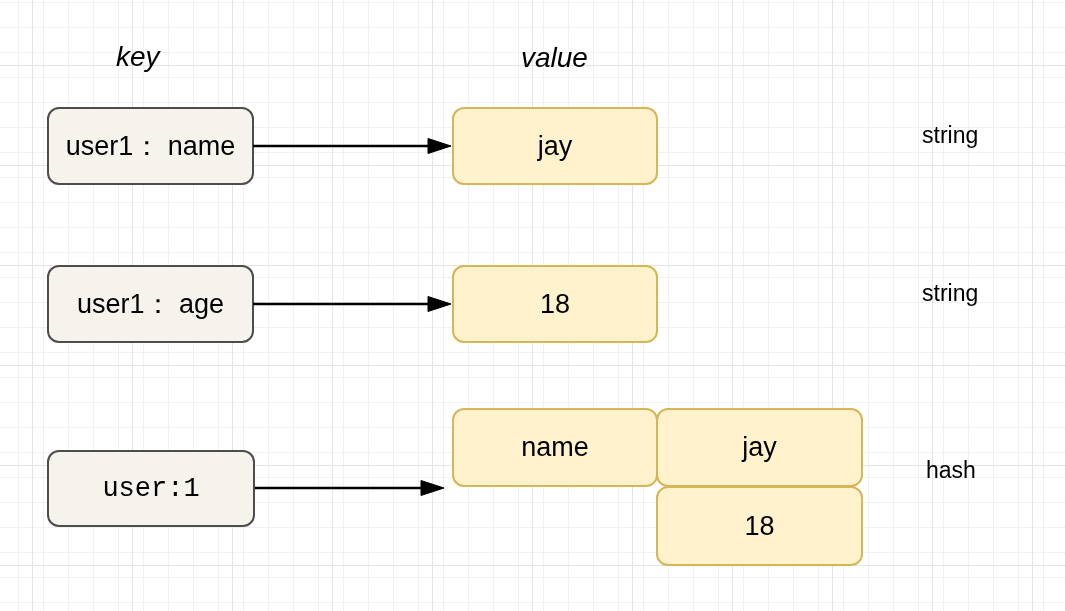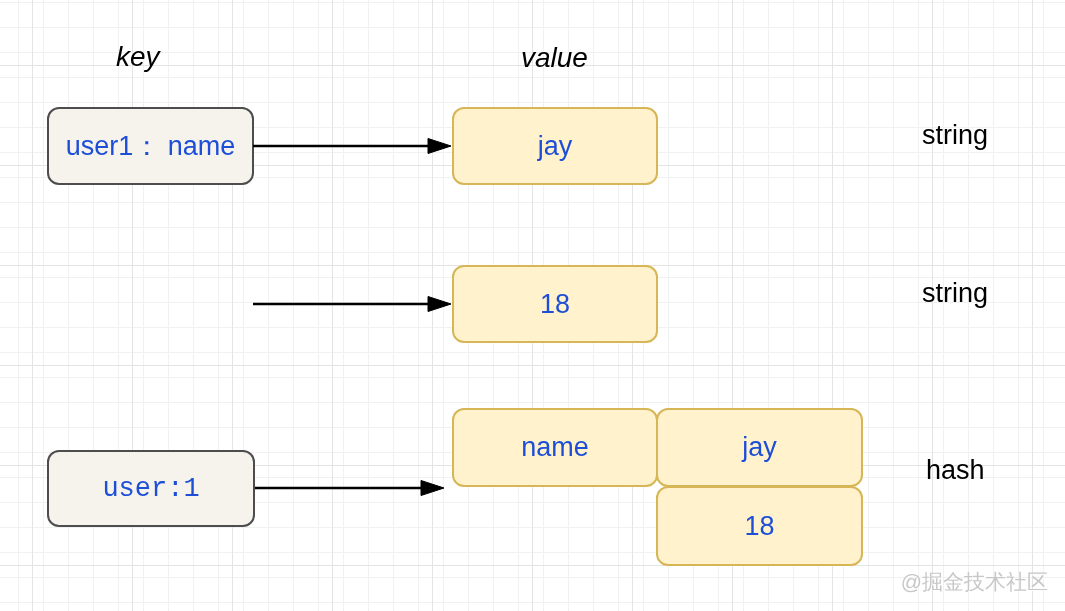--- a/index.html
+++ b/index.html
@@ -24,34 +24,34 @@
   .hdr {
     position: absolute;
     font-size: 28px;
     line-height: 30px;
     color: #000;
     white-space: nowrap;
     font-style: italic;
   }
   .type-label {
     position: absolute;
-    font-size: 27px;
+    font-size: 23px;
     line-height: 32px;
     color: #000;
     white-space: nowrap;
   }
   .box {
     position: absolute;
     display: flex;
     align-items: center;
     justify-content: center;
     box-sizing: border-box;
     border-radius: 12px;
     font-size: 27px;
-    color: #1d4ed8;
+    color: #000000;
     white-space: nowrap;
     text-align: center;
   }
   .key-box {
     background: var(--key-box-fill, #f6f3ec);
     border: 2.5px solid var(--key-box-stroke, #4d4d4d);
   }
   .val-box {
     background: var(--value-box-fill, #fff2cc);
     border: 2.5px solid var(--value-box-stroke, #d6b656);
@@ -86,20 +86,23 @@
     <svg width="200" height="24" viewBox="0 0 200 24">
       <line x1="0" y1="12" x2="177" y2="12" stroke="currentColor" stroke-width="2.6"></line>
       <polygon points="175,4.5 198,12 175,19.5" fill="currentColor" stroke="currentColor" stroke-width="1"></polygon>
     </svg>
   </div>
   <div class="box val-box" style="left:452px; top:107px; width:206px; height:78px;">
     <span>jay</span>
   </div>
   <div class="type-label" style="left:922px; top:119px;">string</div>
 
+  <div class="box key-box" style="left:47px; top:265px; width:207px; height:78px;">
+    <span>user1： age</span>
+  </div>
   <div class="arrow" style="left:253px; top:292px;">
     <svg width="200" height="24" viewBox="0 0 200 24">
       <line x1="0" y1="12" x2="177" y2="12" stroke="currentColor" stroke-width="2.6"></line>
       <polygon points="175,4.5 198,12 175,19.5" fill="currentColor" stroke="currentColor" stroke-width="1"></polygon>
     </svg>
   </div>
   <div class="box val-box" style="left:452px; top:265px; width:206px; height:78px;">
     <span>18</span>
   </div>
   <div class="type-label" style="left:922px; top:277px;">string</div>
@@ -119,15 +122,14 @@
   </div>
   <div class="box val-box" style="left:656px; top:408px; width:207px; height:79px;">
     <span>jay</span>
   </div>
   <div class="box val-box" style="left:656px; top:486px; width:207px; height:80px;">
     <span>18</span>
   </div>
 
   <div class="type-label" style="left:926px; top:454px;">hash</div>
 
-  <div class="watermark">@掘金技术社区</div>
 
 </div>
 
 </body></html>

